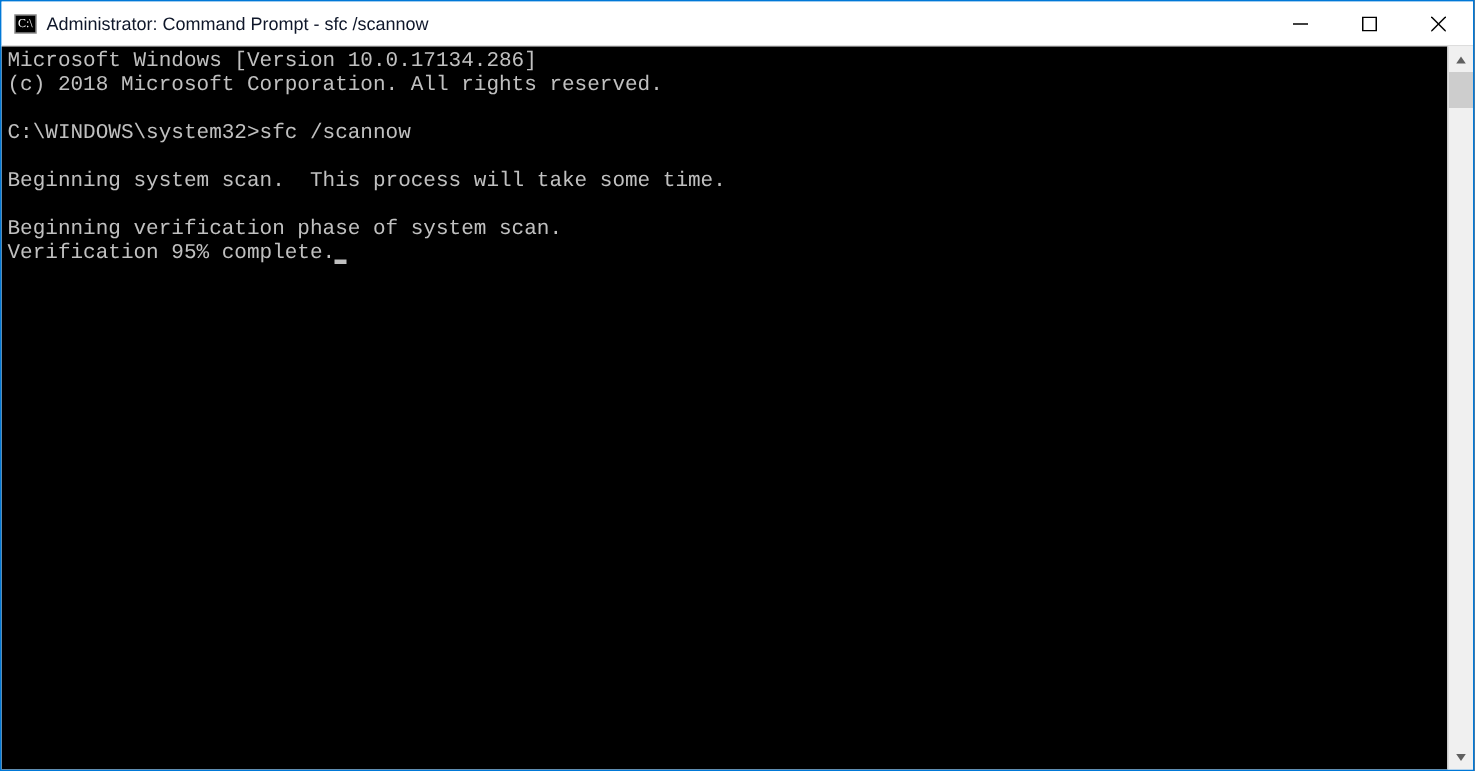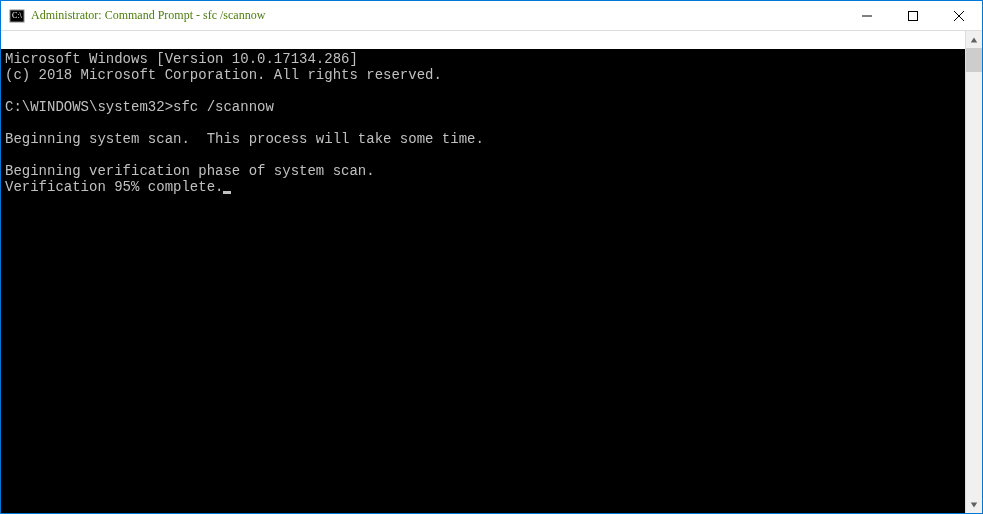--- a/index.html
+++ b/index.html
@@ -30,24 +30,23 @@
       display: flex;
       align-items: center;
       justify-content: center;
     }
     .titlebar-icon svg {
       width: 16px;
       height: 16px;
     }
     .titlebar-title {
       font-size: 12px;
-      color: #4d7c0f;
+      color: #0f172a;
       flex: 1;
       white-space: nowrap;
-      font-family: Liberation Serif, serif;
     }
     .titlebar-controls {
       display: flex;
       height: 100%;
     }
     .titlebar-btn {
       width: 46px;
       height: 100%;
       display: flex;
       align-items: center;
@@ -69,21 +68,20 @@
       background: #000;
       color: #c0c0c0;
       font-family: Consolas, "Courier New", monospace;
       font-size: 14px;
       line-height: 16px;
       flex: 1;
       padding: 2px 4px;
       white-space: pre;
       overflow: hidden;
       position: relative;
-      margin-top: 18px;
     }
     .console-line {
       white-space: pre;
     }
     .cursor {
       display: inline-block;
       width: 8px;
       height: 3px;
       background: #c0c0c0;
       vertical-align: bottom;

